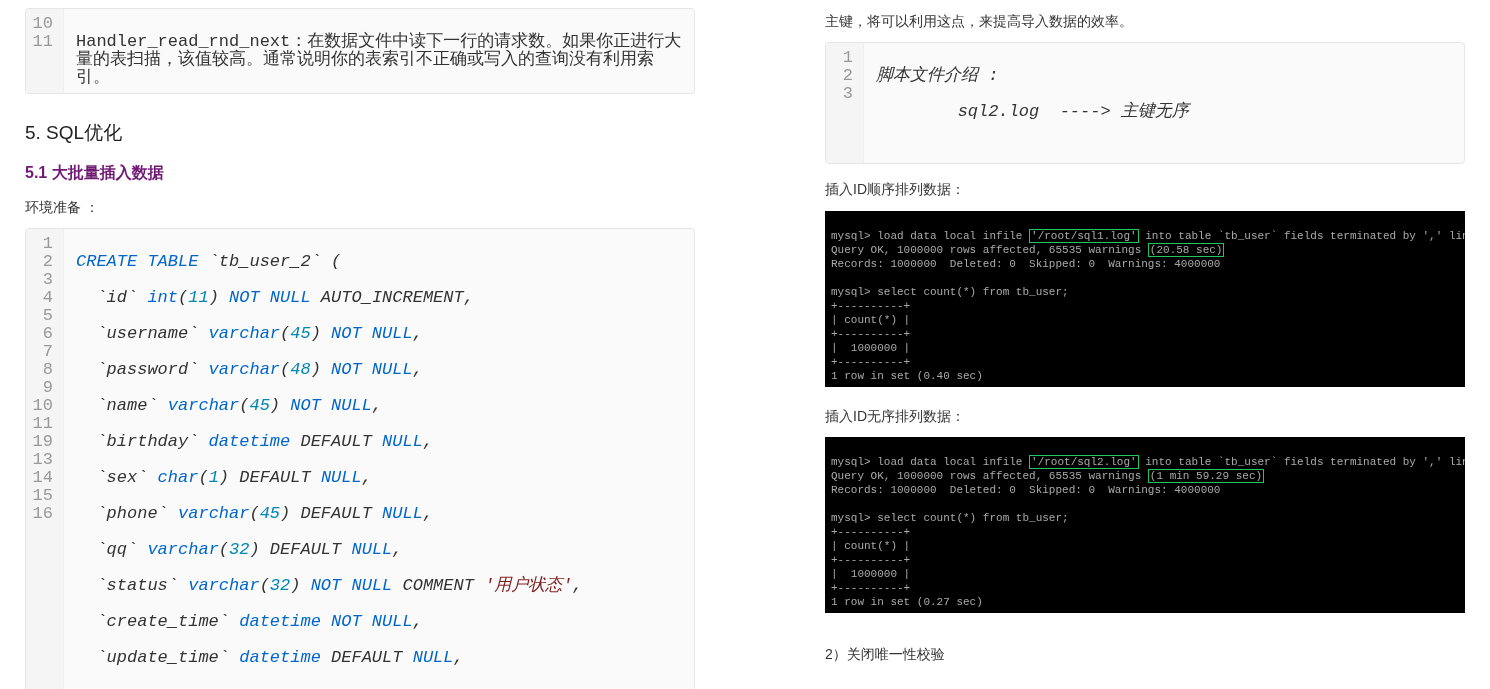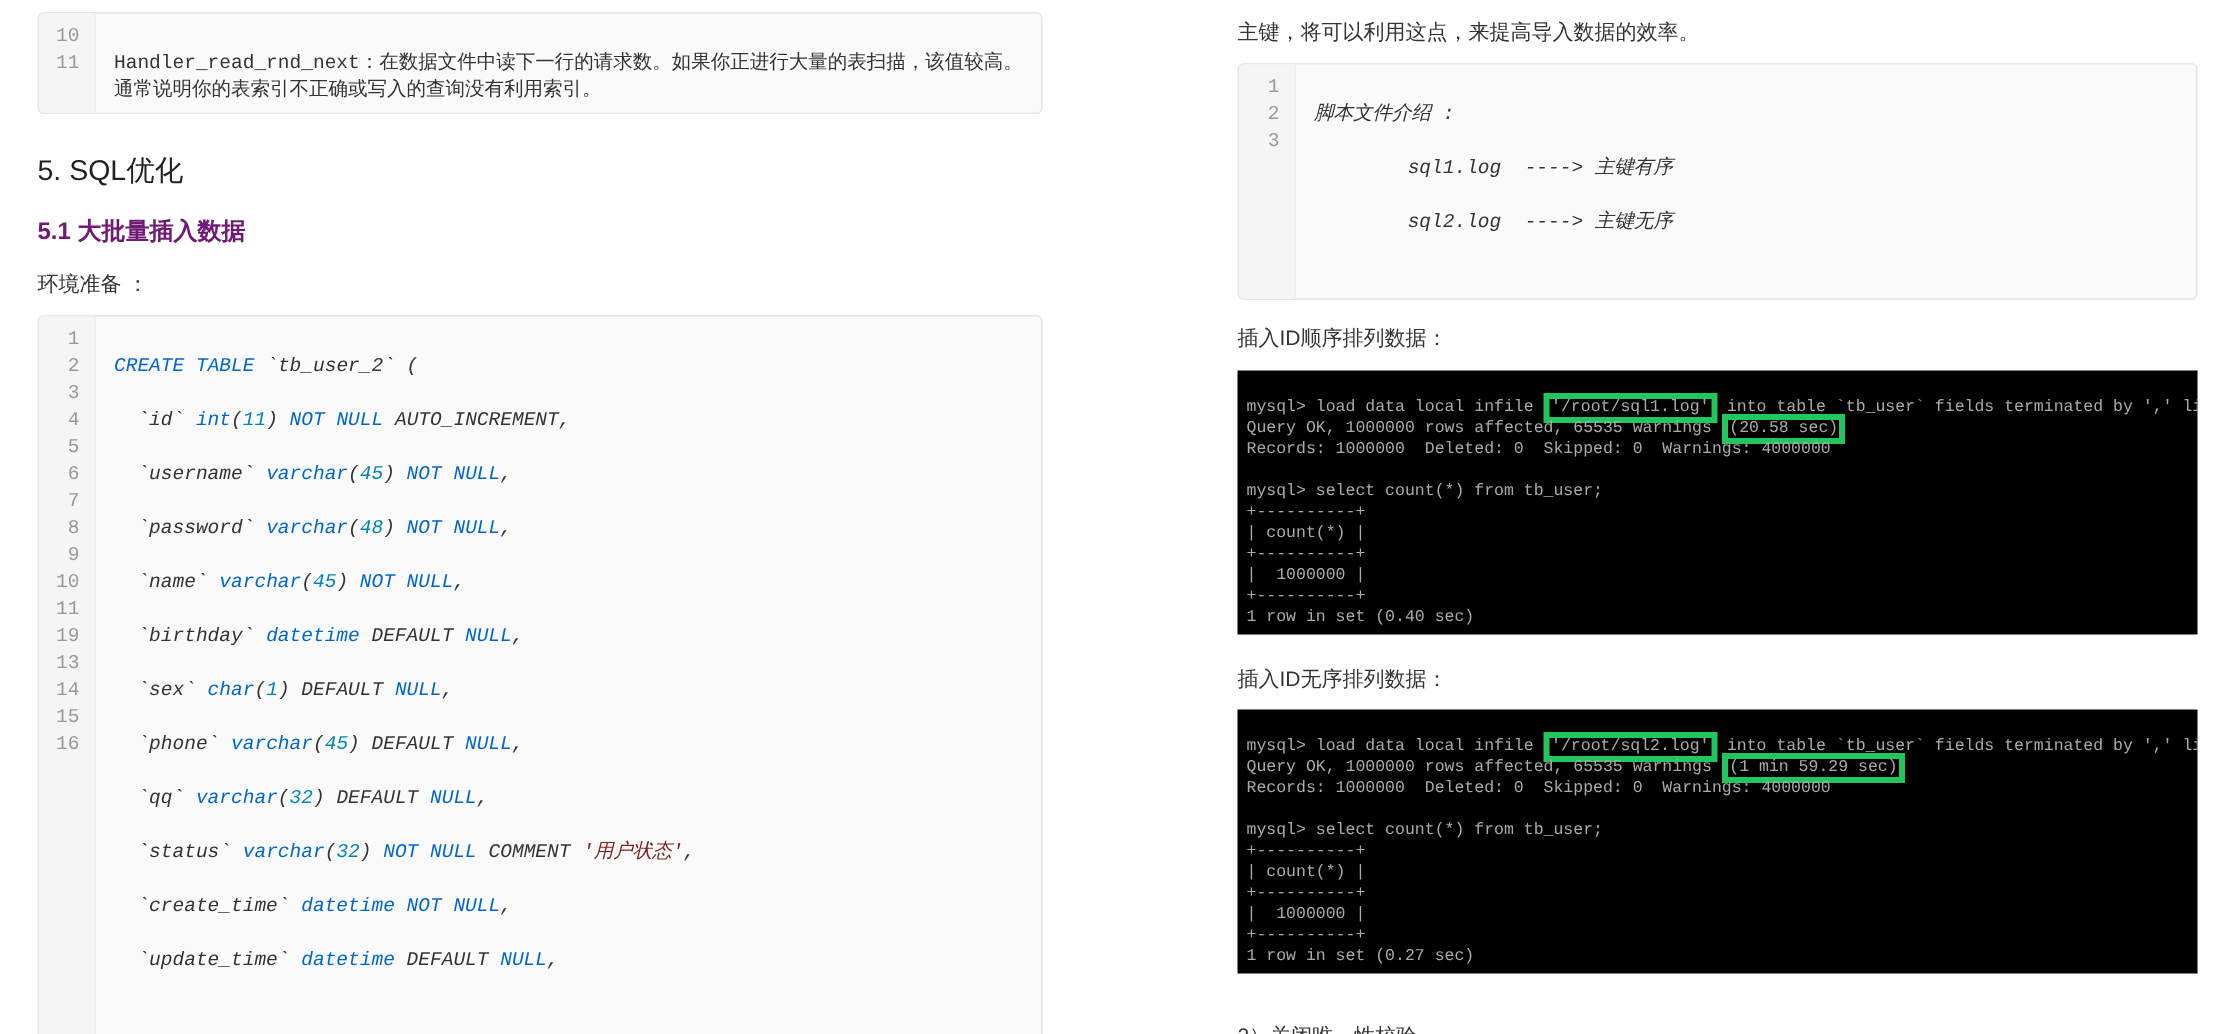--- a/index.html
+++ b/index.html
@@ -17,21 +17,21 @@
       padding: 0 25px;
     }
     .left-col { width: 680px; }
     .right-col { width: 640px; flex-shrink: 0; }
     .code-block {
       border: 1px solid #e6e6e6;
       border-radius: 4px;
       background: #fafafa;
       display: flex;
       font-family: Consolas, "Courier New", monospace;
-      font-size: 13px;
+      font-size: 17px;
       line-height: 18px;
       margin: 8px 0 14px 0;
       overflow: hidden;
     }
     .gutter {
       background: #f5f5f5;
       color: #999;
       text-align: right;
       padding: 6px 10px 6px 4px;
       border-right: 1px solid #eee;
@@ -58,21 +58,21 @@
       background: #000;
       font-family: Consolas, "Courier New", monospace;
       font-size: 11px;
       line-height: 14px;
       color: #aaa;
       padding: 4px 6px;
       margin: 8px 0 18px 0;
       white-space: pre;
       overflow: hidden;
     }
-    .term-block .hl { border: 4px solid #22c55e; padding: 0 1px; font-family: Liberation Mono, monospace; }
+    .term-block .hl { border: 1px solid #22c55e; padding: 0 1px; font-family: Liberation Mono, monospace; }
   </style>
 </head>
 <body>
 
 <div class="page">
 
   <div class="left-col">
 
     <div class="code-block">
       <div class="gutter">
@@ -135,21 +135,20 @@
     <p>主键，将可以利用这点，来提高导入数据的效率。</p>
 
     <div class="code-block">
       <div class="gutter">
         <div>1</div>
         <div>2</div>
         <div>3</div>
       </div>
       <div class="code-body">
 <div>脚本文件介绍 :</div>
-<div>	sql1.log  ----&gt; 主键有序</div>
 <div>	sql2.log  ----&gt; 主键无序</div>
       </div>
     </div>
 
     <p>插入ID顺序排列数据：</p>
 
     <div class="term-block">
 <span>mysql&gt; load data local infile </span><span class="hl">'/root/sql1.log'</span><span> into table `tb_user` fields terminated by ',' lines terminated by '\n';</span>
 <span>Query OK, 1000000 rows affected, 65535 warnings </span><span class="hl">(20.58 sec)</span>
 <span>Records: 1000000  Deleted: 0  Skipped: 0  Warnings: 4000000</span>

